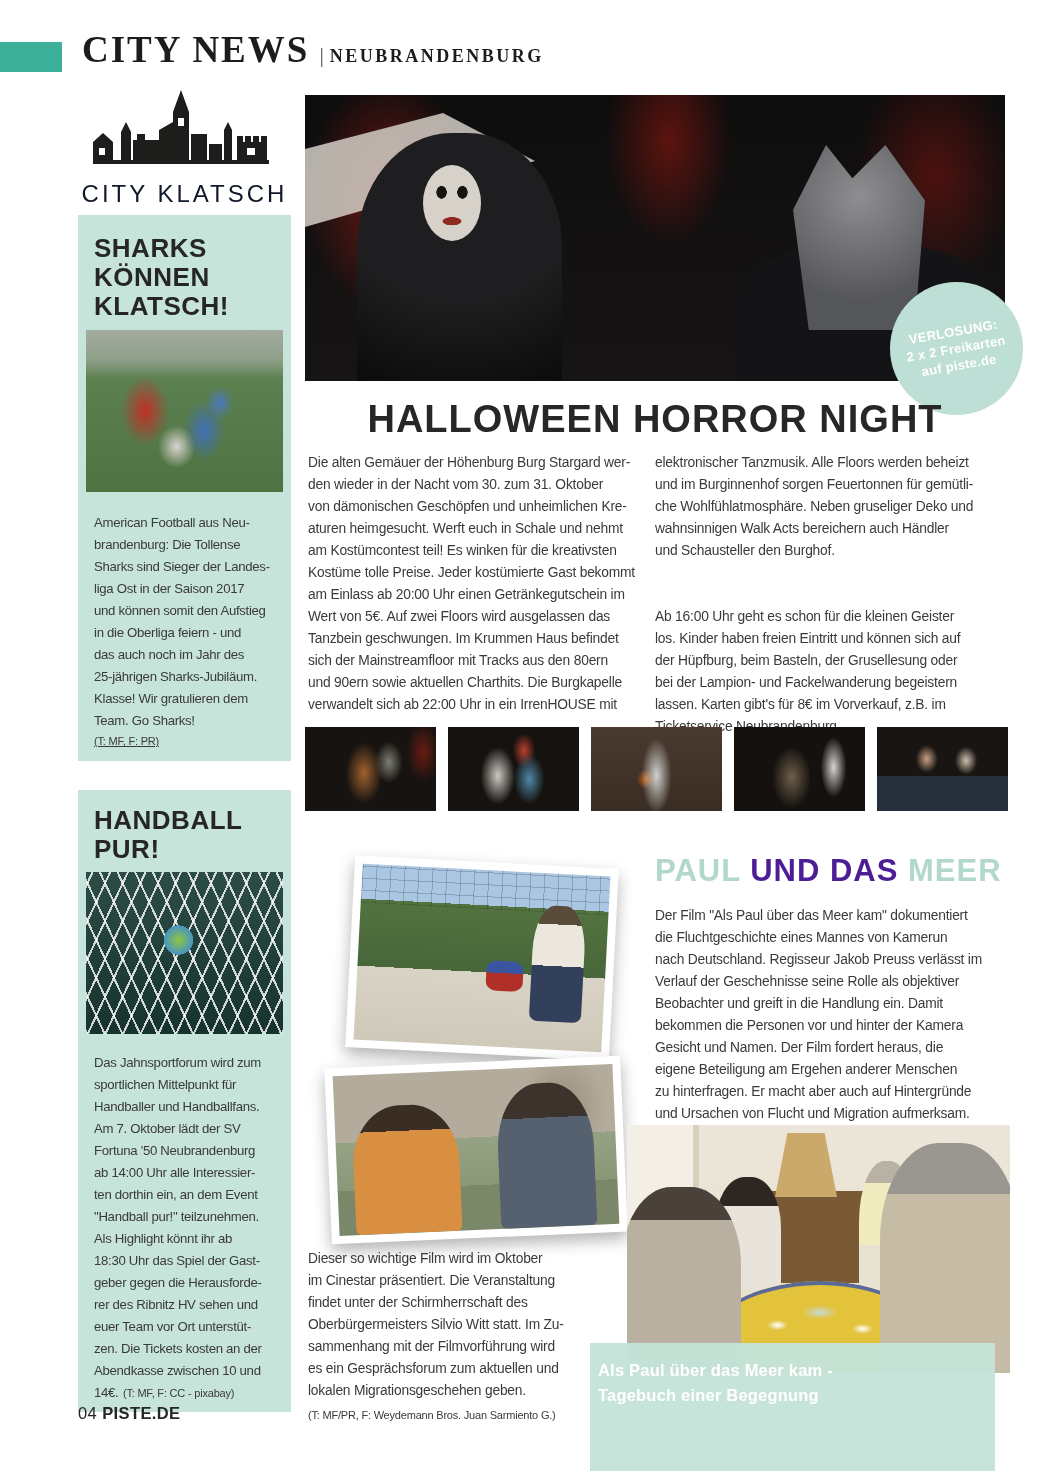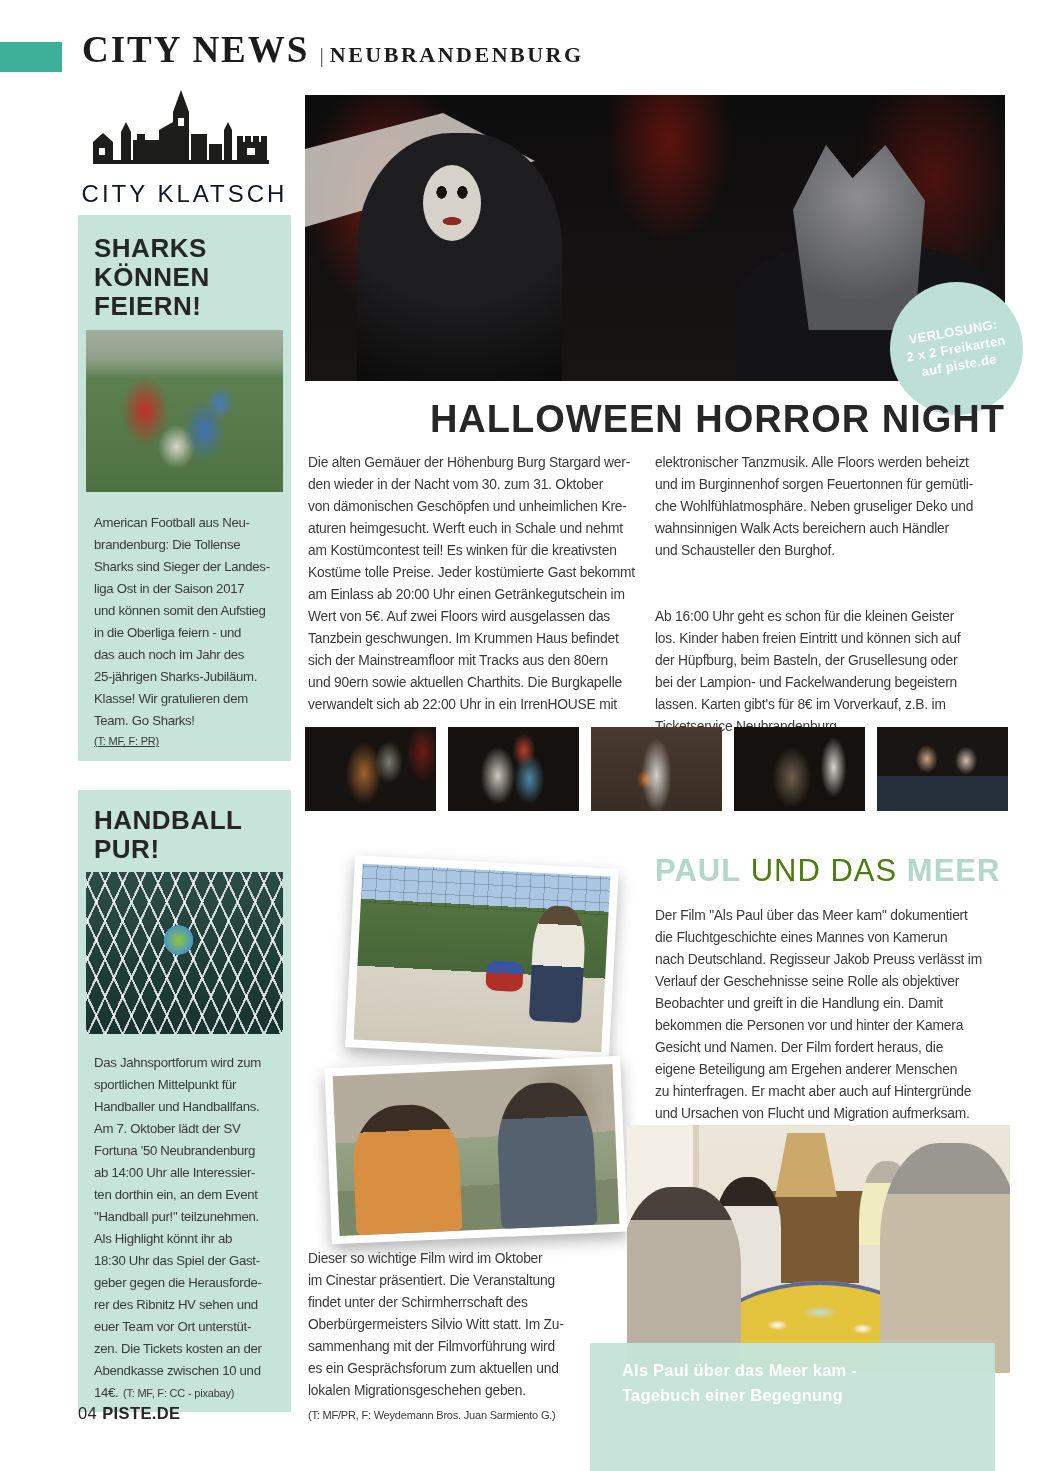--- a/index.html
+++ b/index.html
@@ -5,48 +5,48 @@
   html,body{margin:0;padding:0;background:#ffffff;}
   .page{position:relative;width:1040px;height:1471px;margin:0 auto;background:#fff;overflow:hidden;
         font-family:"Liberation Sans",sans-serif;color:#3c3c3c;}
   .abs{position:absolute;}
   .prelines{white-space:pre-line;}
   
   .accent-bar{left:0;top:42px;width:62px;height:30px;background:#3cb098;}
   .masthead{left:82px;top:28px;font-family:"Liberation Serif",serif;color:#1c1c1c;white-space:nowrap;}
   .masthead .big{font-size:37px;letter-spacing:2px;font-weight:600;font-family:Liberation Serif, serif;}
   .masthead .sep{font-size:22px;color:#555;margin:0 6px 0 10px;font-weight:400;}
-  .masthead .region{font-size:22px;letter-spacing:2.5px;font-weight:600;}
+  .masthead .region{font-size:18px;letter-spacing:2.5px;font-weight:600;}
   
   .logo{left:78px;top:86px;width:213px;text-align:center;}
   .logo-text{font-size:24px;letter-spacing:3px;color:#0f172a;font-weight:300;margin-top:2px;}
   
   .mintbox{background:#c7e4da;}
   .side-title{font-weight:bold;font-size:26px;line-height:1.12;color:#262626;letter-spacing:.5px;white-space:pre-line;}
   .side-body{font-size:13.2px;line-height:22px;letter-spacing:-0.3px;color:#3a3a3a;}
   .credit{font-size:11px;color:#3a3a3a;letter-spacing:-0.2px;}
   
-  .headline{font-size:38px;font-weight:bold;letter-spacing:1px;color:#272727;text-align:right;}
+  .headline{font-size:38px;font-weight:bold;letter-spacing:1px;color:#272727;text-align:center;}
   .col{font-size:13.8px;line-height:22px;letter-spacing:-0.2px;color:#3a3a3a;}
   
   .badge{left:890px;top:282px;width:133px;height:133px;border-radius:50%;background:#bedfd5;
          display:flex;align-items:center;justify-content:center;}
   .badge-text{transform:rotate(-10deg);text-align:center;color:#fff;font-weight:bold;
               font-size:13px;line-height:17px;letter-spacing:.3px;white-space:nowrap;}
   
   .photo{overflow:hidden;}
   .thumbrow{left:305px;top:727px;width:703px;display:flex;gap:12px;}
   .thumb{width:131px;height:84px;}
   .polaroid{background:#fff;box-shadow:0 7px 16px rgba(0,0,0,.3);padding:8px;}
   .pimg{position:relative;width:100%;height:100%;overflow:hidden;}
   
   .paul-title{font-size:31px;letter-spacing:1px;color:#b2d8cc;white-space:nowrap;}
   .paul-title .b{font-weight:bold;}
-  .paul-title .l{font-weight:400;color:#4d7c0f;}
-  .caption-box{background:rgba(197,227,216,.96);padding:15px 32px;box-sizing:border-box;}
+  .paul-title .l{font-weight:700;color:#4c1d95;}
+  .caption-box{background:rgba(197,227,216,.96);padding:15px 8px;box-sizing:border-box;}
   .cap-bold{font-size:16.5px;font-weight:bold;color:#ffffff;line-height:25px;letter-spacing:.2px;}
   .cap-light{font-size:14.5px;color:rgba(255,255,255,.82);line-height:24px;letter-spacing:.2px;}
   .footer{font-size:16.5px;color:#262626;letter-spacing:.4px;}
   .footer .bold{font-weight:bold;}
 </style>
 </head>
 <body>
 
 <div class="page">
 
@@ -83,21 +83,21 @@
           <rect x="14" y="62" width="6" height="7"></rect>
           <rect x="162" y="62" width="8" height="7"></rect>
       </g>
     </svg>
     <div class="logo-text">CITY KLATSCH</div>
   </div>
 
   <div class="abs mintbox" style="left:78px;top:215px;width:213px;height:546px;"></div>
   <div class="abs side-title" style="left:94px;top:234px;width:185px;">SHARKS
 KÖNNEN
-FEIERN!</div>
+KLATSCH!</div>
   <div class="abs photo" style="left:86px;top:330px;width:197px;height:162px;
        background:
          radial-gradient(34px 50px at 30% 50%, #c03028 0%, rgba(192,48,40,0) 70%),
          radial-gradient(30px 44px at 60% 62%, #3f6fb5 0%, rgba(63,111,181,0) 70%),
          radial-gradient(26px 30px at 46% 72%, #d8d5ce 0%, rgba(216,213,206,0) 72%),
          radial-gradient(20px 24px at 68% 45%, #4a78c0 0%, rgba(74,120,192,0) 70%),
          linear-gradient(180deg,#a3aca0 0%,#8fa089 18%,#5d8050 30%,#4e7342 100%);"></div>
   <div class="abs" style="left:94px;top:512px;width:195px;">
     <div class="side-body prelines">American Football aus Neu-
 brandenburg: Die Tollense

